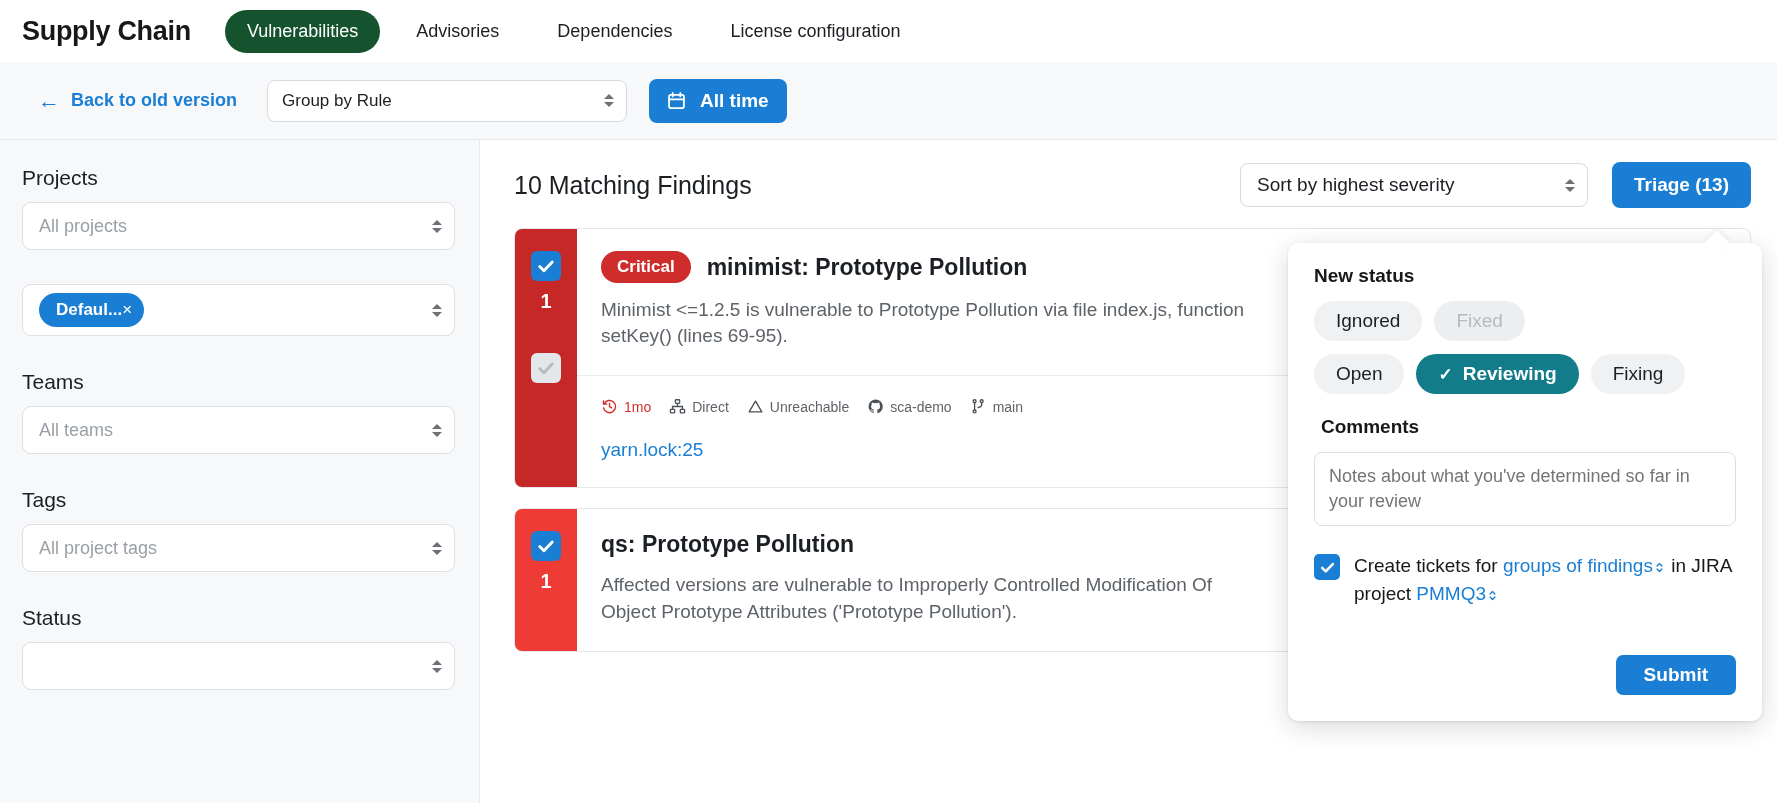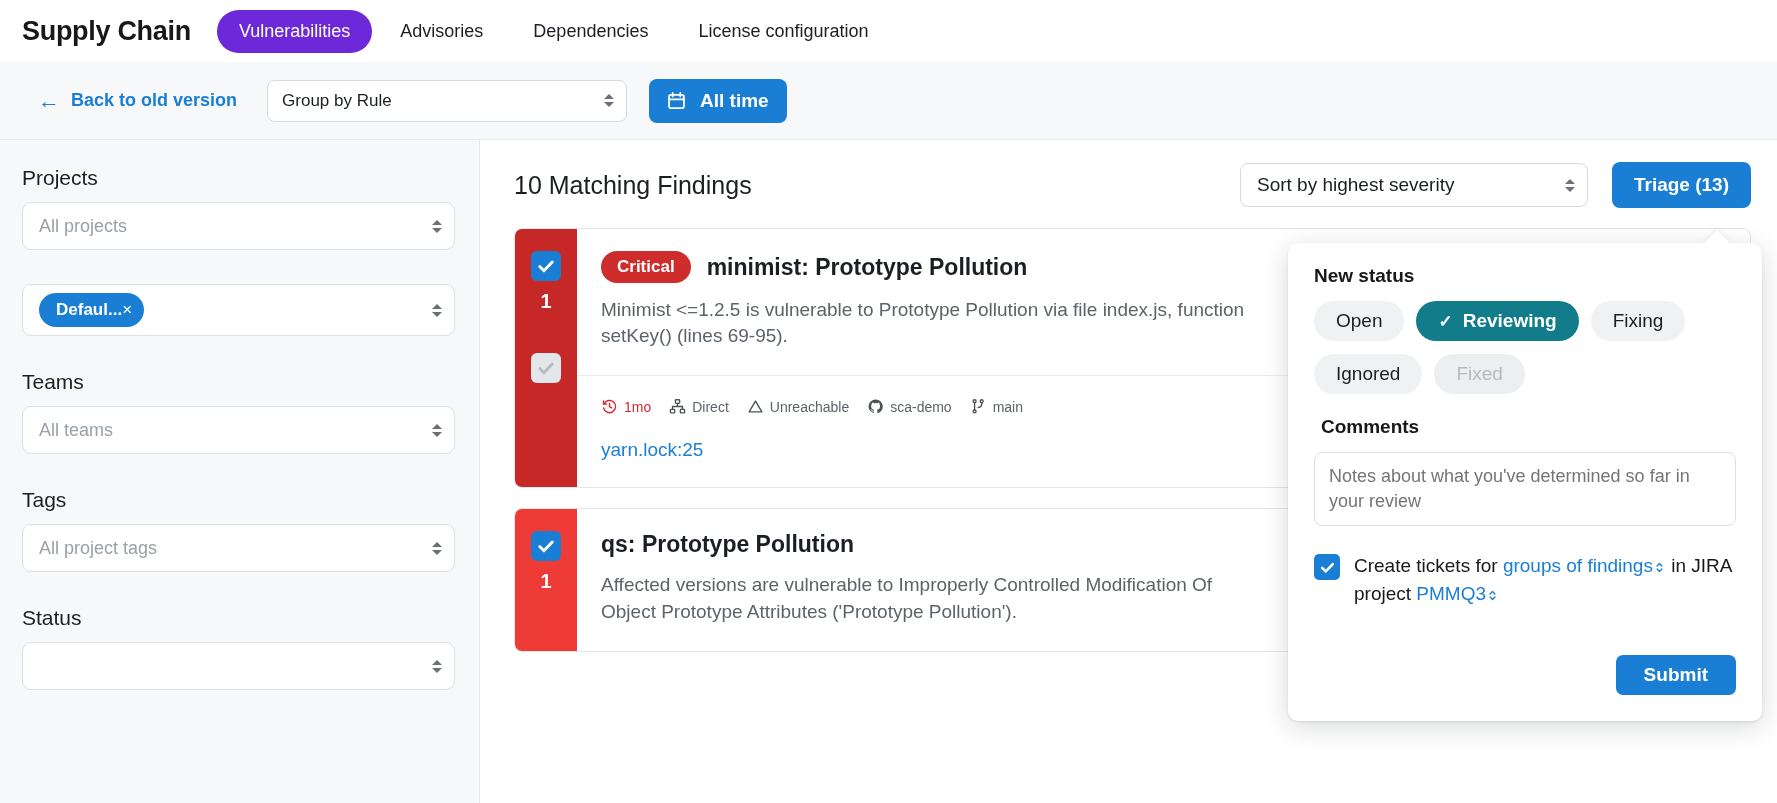--- a/index.html
+++ b/index.html
@@ -12,40 +12,40 @@
   }
   #root { position: relative; width: 1777px; height: 803px; }
 
   
   .topnav {
     height: 62px;
     display: flex;
     align-items: center;
     padding: 0 0 0 22px;
     background: #ffffff;
-    gap: 6px;
+    gap: 14px;
   }
   .brand {
     font-size: 27px;
     font-weight: bold;
     letter-spacing: -0.3px;
     color: #16181a;
     margin-right: 20px;
     white-space: nowrap;
   }
   .navtab {
     font-size: 18px;
     color: #1b1f23;
     padding: 11px 22px;
     border-radius: 999px;
     white-space: nowrap;
     cursor: pointer;
   }
   .navtab.active {
-    background: #6d28d9;
+    background: #14532d;
     color: #ffffff;
   }
 
   
   .toolbar {
     height: 78px;
     background: #f7f8fa;
     border-bottom: 1px solid #e6e8eb;
     display: flex;
     align-items: center;
@@ -498,37 +498,37 @@
       </div>
 
     </div>
   </div>
 
   <div class="popover">
     <div class="pop-label">New status</div>
 
     <div class="status-row">
       <button class="status-pill">
+        <span>Ignored</span>
+      </button>
+      <button class="status-pill disabled">
+        <span>Fixed</span>
+      </button>
+    </div>
+
+    <div class="status-row">
+      <button class="status-pill">
         <span>Open</span>
       </button>
       <button class="status-pill sel">
         <span class="tick">✓</span>
         <span>Reviewing</span>
       </button>
       <button class="status-pill">
         <span>Fixing</span>
-      </button>
-    </div>
-
-    <div class="status-row">
-      <button class="status-pill">
-        <span>Ignored</span>
-      </button>
-      <button class="status-pill disabled">
-        <span>Fixed</span>
       </button>
     </div>
 
     <div class="pop-label comments-label">Comments</div>
     <textarea class="comment-box" placeholder="Notes about what you've determined so far in your review" style=""></textarea>
 
     <div class="jira-row">
       <span class="jira-cb">
         <svg viewBox="0 0 24 24" fill="none" stroke="#ffffff" stroke-width="3.6" stroke-linecap="round" stroke-linejoin="round">
             <path d="M4.5 12.6l5 5 10-10.5"></path>

